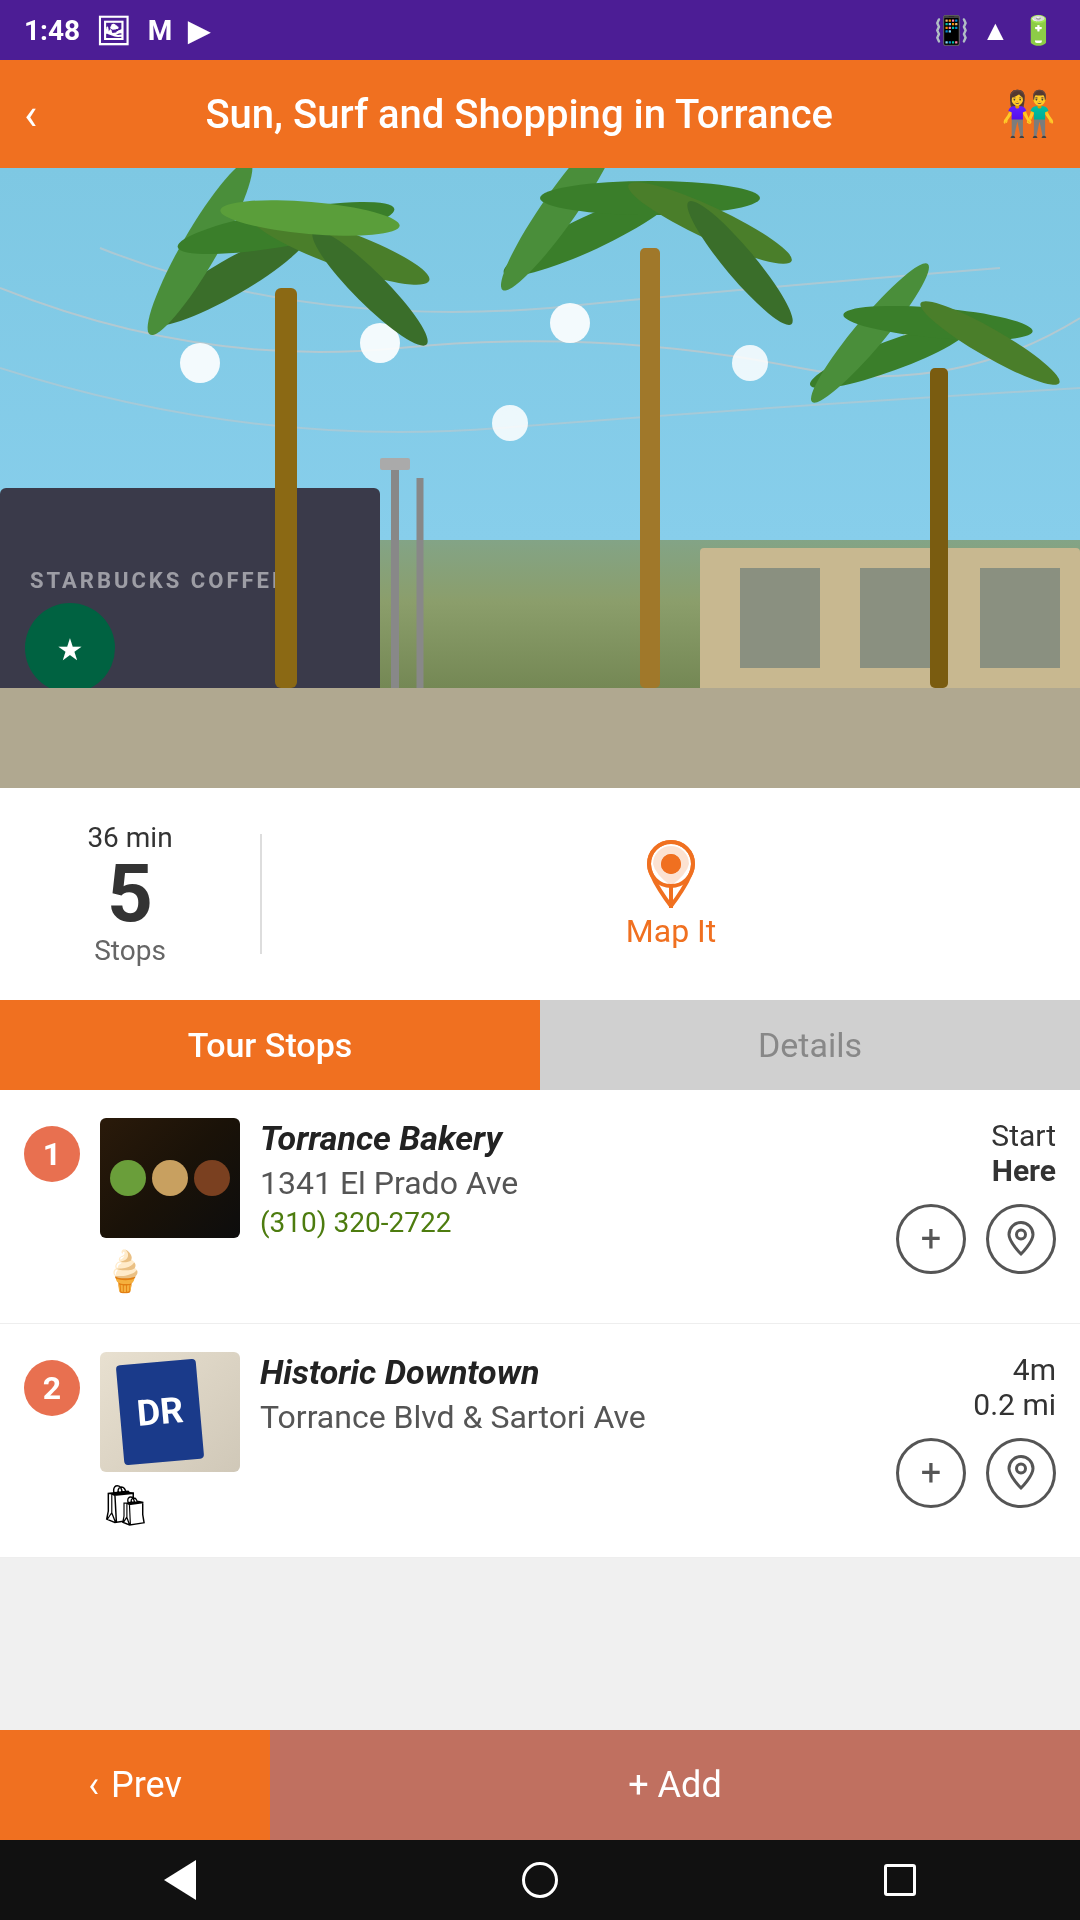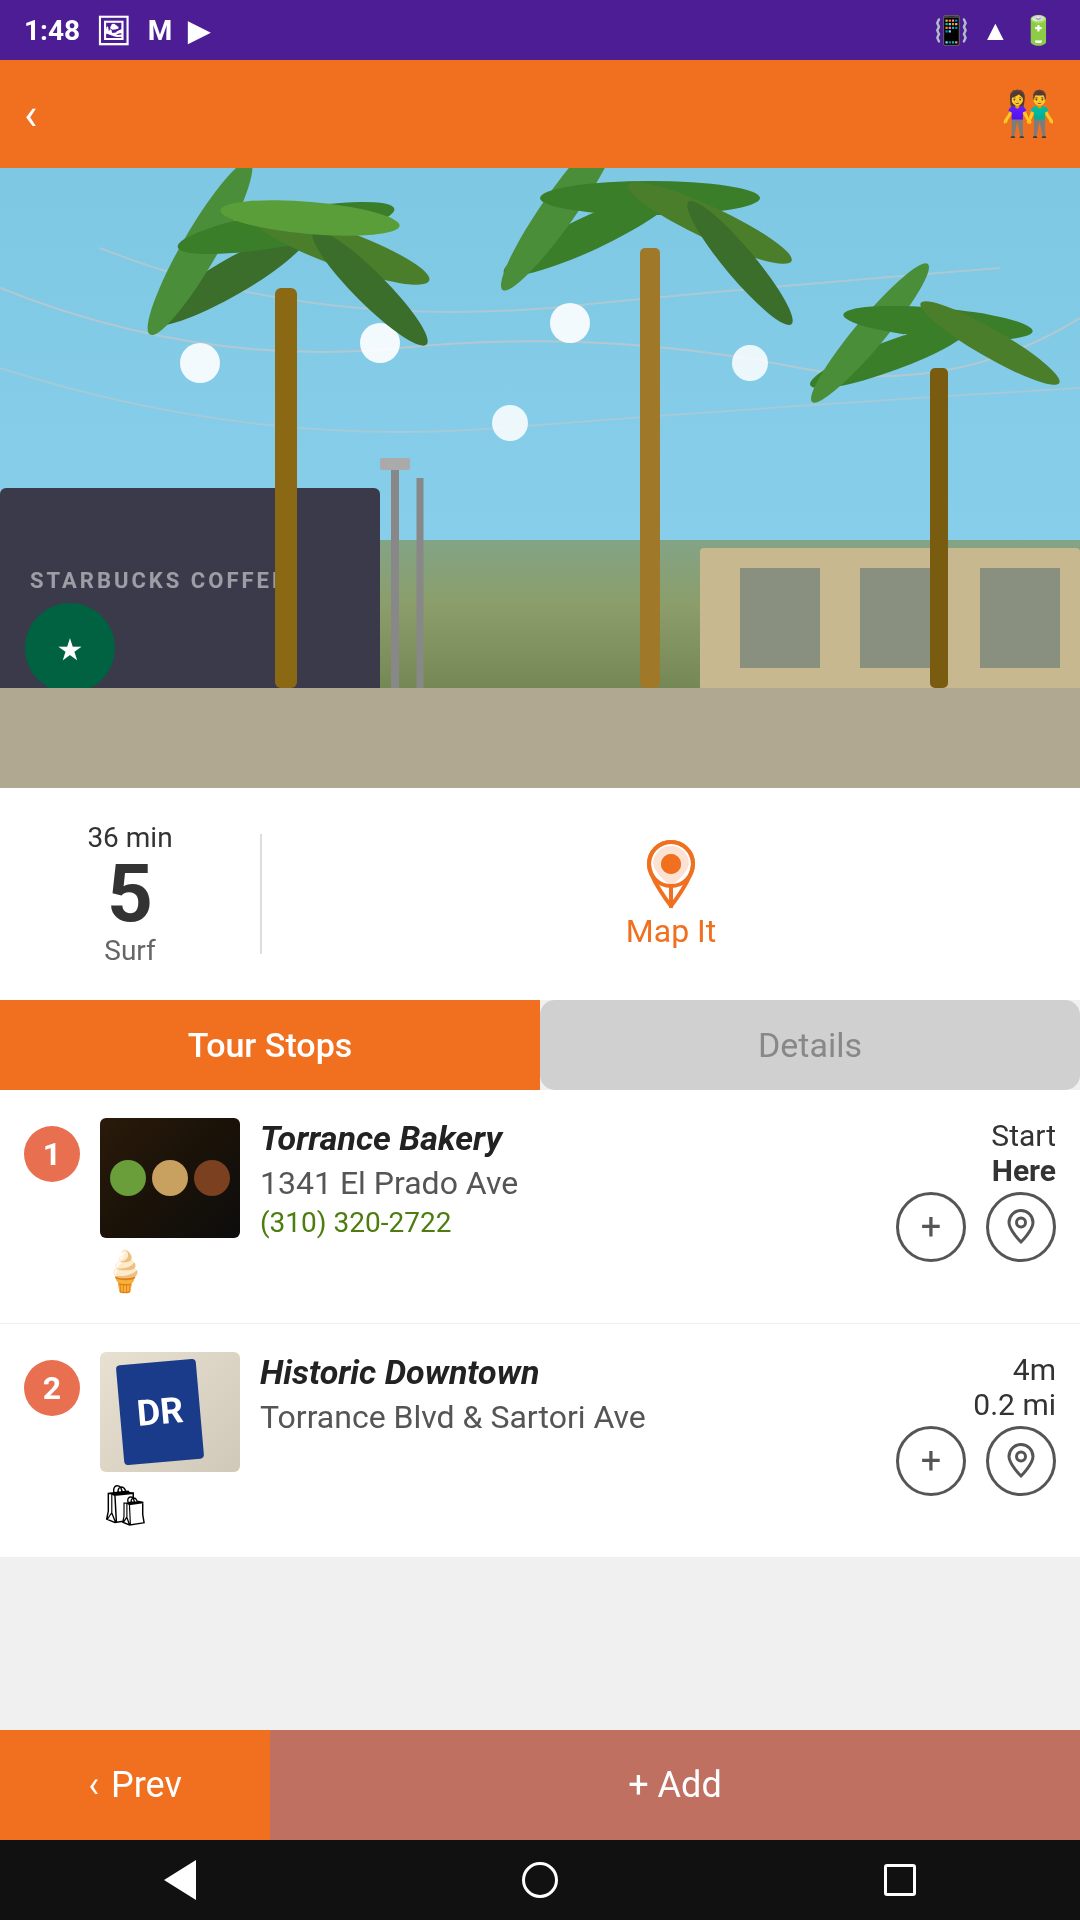--- a/index.html
+++ b/index.html
@@ -143,21 +143,20 @@
       cursor: pointer;
     }
     .tab-active {
       background: #F07020;
       color: white;
       font-weight: 500;
     }
     .tab-inactive {
       background: #D0D0D0;
       color: #888;
-      border-radius: 15px;
     }
 
     
     .stops-list {
       width: 1080px;
       background: white;
     }
 
     
     .stop-item {
@@ -260,21 +259,21 @@
       margin-bottom: 4px;
     }
     .stop-phone {
       font-size: 28px;
       color: #4d7c0f;
     }
     .stop-actions {
       display: flex;
       flex-direction: column;
       align-items: flex-end;
-      gap: 4px;
+      gap: 16px;
       flex-shrink: 0;
       min-width: 160px;
     }
     .start-here-text {
       text-align: right;
     }
     .start-here-line1 {
       font-size: 30px;
       color: #333;
     }
@@ -424,20 +423,21 @@
   </div>
   <div class="status-right">
     <span>📳</span>
     <span>▲</span>
     <span>🔋</span>
   </div>
 </div>
 
 <div class="top-bar">
   <span class="top-bar-icon">‹</span>
+  <span class="top-bar-title">Sun, Surf and Shopping in Torrance</span>
   <span class="top-bar-icon">👫</span>
 </div>
 
 <div class="hero-image">
   <div class="hero-sky"></div>
 
   <svg style="position:absolute;top:0;left:0;width:100%;height:100%;z-index:2" viewBox="0 0 1080 620">
 
     <path d="M 0,120 Q 200,200 400,180 Q 600,160 800,200 Q 950,230 1080,150" stroke="rgba(200,200,200,0.7)" stroke-width="2" fill="none"></path>
     <path d="M 100,80 Q 300,160 550,140 Q 750,120 1000,100" stroke="rgba(200,200,200,0.6)" stroke-width="2" fill="none"></path>
@@ -498,21 +498,21 @@
     <svg width="40" height="40" viewBox="0 0 24 24" fill="none" stroke="white" stroke-width="2.5">
       <path d="M4 12v8a2 2 0 002 2h12a2 2 0 002-2v-8M16 6l-4-4-4 4M12 2v13"></path>
     </svg>
   </div>
 </div>
 
 <div class="stats-row">
   <div class="stats-left">
     <span class="stats-duration">36 min</span>
     <span class="stats-number">5</span>
-    <span class="stats-label">Surf</span>
+    <span class="stats-label">Stops</span>
   </div>
   <div class="stats-divider"></div>
   <div class="map-it-btn">
     <svg class="map-pin-svg" viewBox="0 0 60 70">
       <circle cx="30" cy="26" r="22" fill="none" stroke="#F07020" stroke-width="4"></circle>
       <circle cx="30" cy="26" r="10" fill="#F07020"></circle>
       <path d="M30 48 L30 70" stroke="#F07020" stroke-width="4"></path>
       <path d="M30 48 Q14 36 12 26 A18 18 0 0 1 48 26 Q46 36 30 48Z" fill="#F07020" opacity="0.2"></path>
 
       <path d="M30,68 C30,68 8,40 8,26 A22,22 0 0,1 52,26 C52,40 30,68 30,68Z" fill="none" stroke="#F07020" stroke-width="4"></path>

